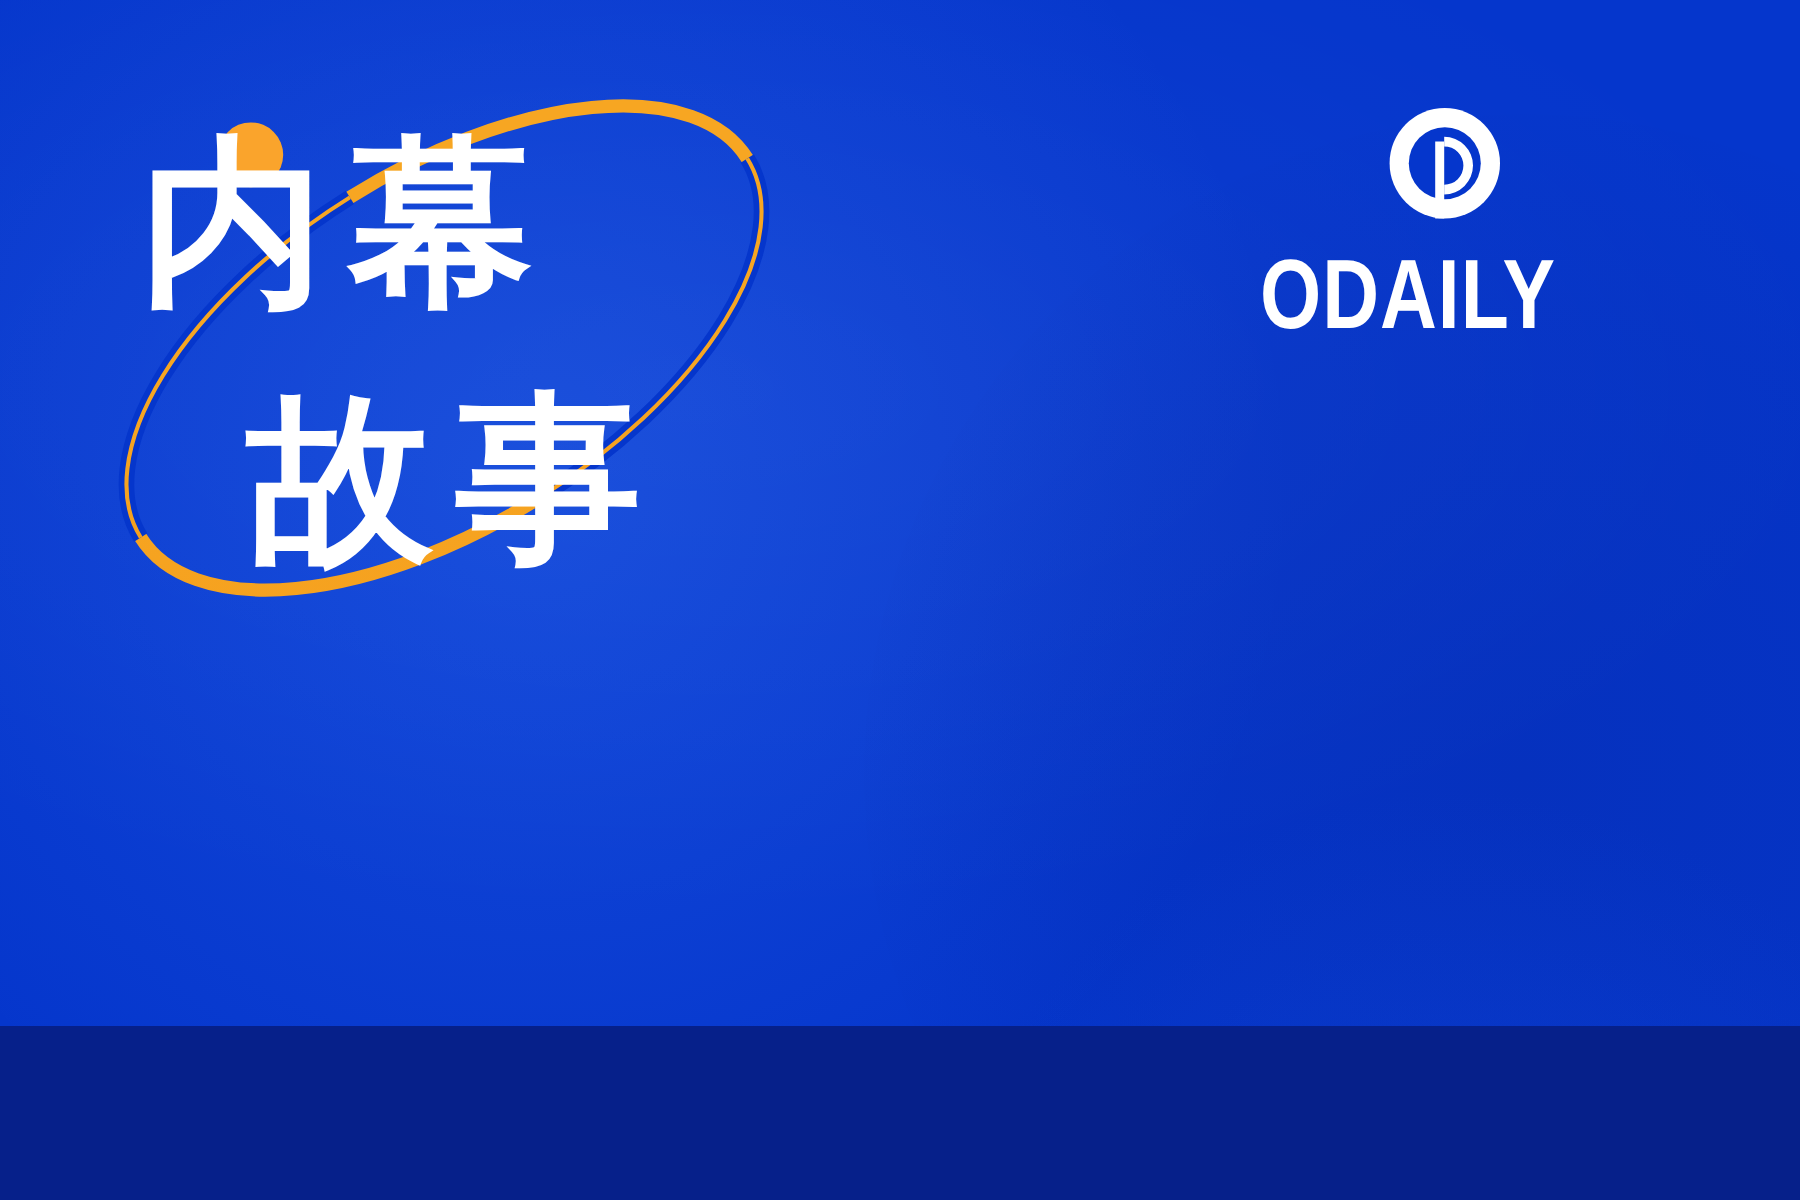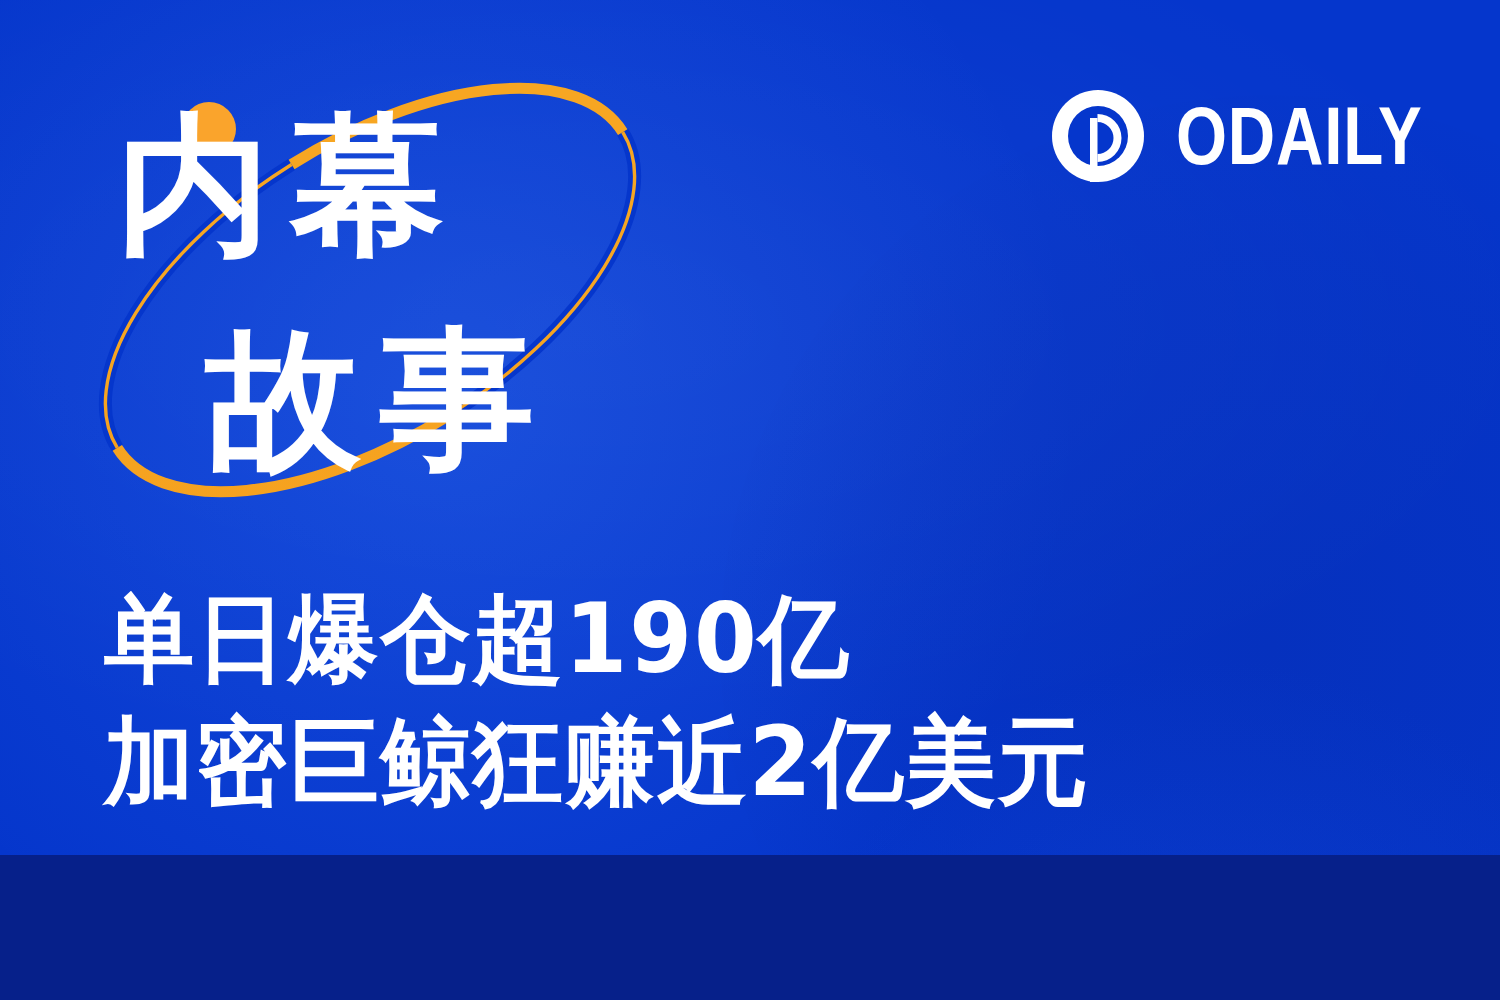--- a/index.html
+++ b/index.html
@@ -70,20 +70,21 @@
   }
 
   
   .brand {
     position: absolute;
     left: 1050px;
     top: 88px;
     display: flex;
     align-items: center;
     gap: 30px;
+    flex-direction: column;
   }
   .brand-mark { width: 96px; height: 96px; display: block; }
   .brand-word {
     color: #ffffff;
     font-size: 82px;
     line-height: 0.78;
     font-weight: 700;
     letter-spacing: 1px;
     transform: scaleX(0.80);
     transform-origin: left center;
@@ -224,23 +225,19 @@
       <path d="M 47.5 26
                A 24 24 0 0 1 47.5 74
                L 47.5 66
                A 16 16 0 0 0 47.5 34 Z" fill="#ffffff"></path>
 
       <path d="M 0 84 L 96 84 L 96 96 L 0 96 Z" fill="none"></path>
     </svg>
     <div class="brand-word">ODAILY</div>
   </div>
 
-  <div class="headline">
-    <div class="headline-line">单日爆仓超190亿</div>
-    <div class="headline-line">加密巨鲸狂赚近2亿美元</div>
-  </div>
 
   <div class="rule-wrap">
     <div class="rule-bar"></div>
     <div class="rule-dot"></div>
   </div>
 
 </div>
 
 </body></html>

